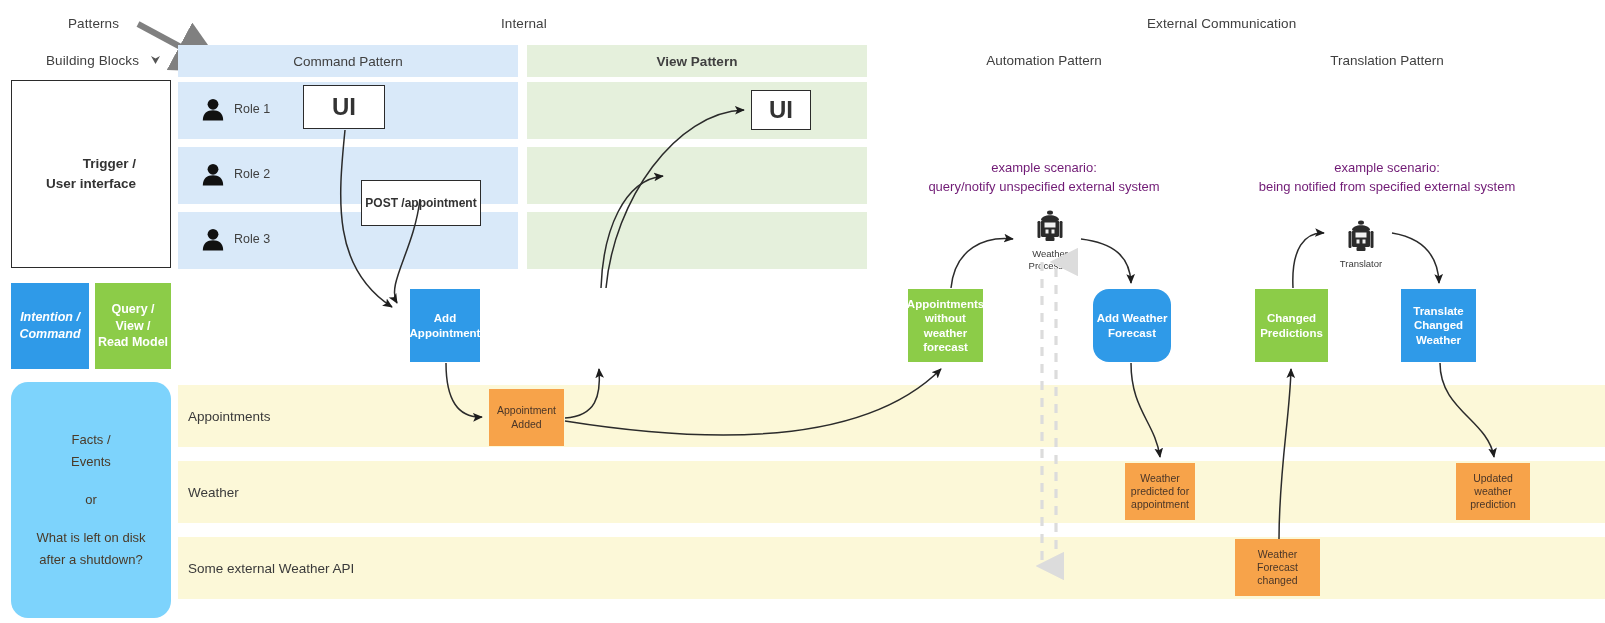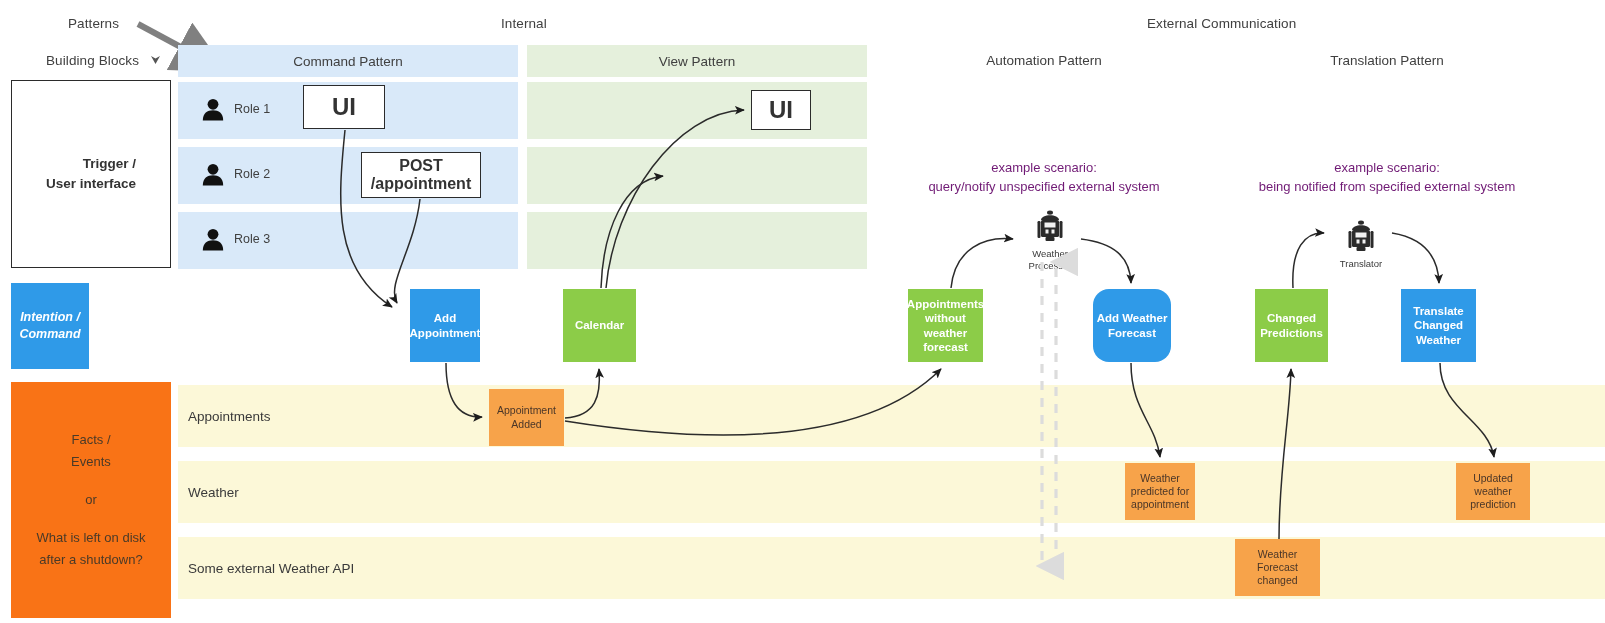--- a/index.html
+++ b/index.html
@@ -54,35 +54,35 @@
     position:absolute;
     box-sizing:border-box;
     background:#ffffff;
     border:1.6px solid #2b2b2b;
     display:flex;align-items:center;justify-content:center;
     text-align:center;
     color:#333;
     font-weight:bold;
   }
   .wbox.big{font-size:24px;}
-  .wbox.api{font-size:16px;}
+  .wbox.api{font-size:12px;margin-top:28px;}
   .wbox.legend-trigger{font-size:13.5px;line-height:1.45;border-width:1.4px;text-align:right;}
 
   
   .chip{
     position:absolute;
     box-sizing:border-box;
     display:flex;align-items:center;justify-content:center;
     text-align:center;
     font-weight:bold;
     line-height:1.35;
   }
   .chip.blue{background:#2f9ae8;color:#ffffff;font-size:12.5px;}
   .chip.green{background:#8ccc48;color:#ffffff;font-size:12.5px;}
-  .chip.orange{background:#f97316;color:#4a3a28;font-weight:normal;font-size:13px;line-height:1.7;}
+  .chip.orange{background:#7dd3fc;color:#4a3a28;font-weight:normal;font-size:13px;line-height:1.7;border-radius:17px;}
 
   
   .lane{
     position:absolute;
     background:#fcf8d8;
     box-sizing:border-box;
   }
   .lane-label{
     position:absolute;
     font-size:13.5px;
@@ -153,21 +153,21 @@
     <line x1="138" y1="24" x2="190" y2="52" stroke="#808080" stroke-width="6" marker-end="url(#gray-head)"></line>
   </svg>
 
   <div class="band cmd" style="left:178px;top:45px;width:340px;height:32px;">
     <div class="band-title">Command Pattern</div>
   </div>
   <div class="band cmd" style="left:178px;top:82px;width:340px;height:57px;"></div>
   <div class="band cmd" style="left:178px;top:147px;width:340px;height:57px;"></div>
   <div class="band cmd" style="left:178px;top:212px;width:340px;height:57px;"></div>
 
-  <div class="band view" style="left:527px;top:45px;width:340px;height:32px;">
+  <div class="band view" style="left:527px;top:45px;width:340px;height:32px;font-weight:bold;">
     <div class="band-title">View Pattern</div>
   </div>
   <div class="band view" style="left:527px;top:82px;width:340px;height:57px;"></div>
   <div class="band view" style="left:527px;top:147px;width:340px;height:57px;"></div>
   <div class="band view" style="left:527px;top:212px;width:340px;height:57px;"></div>
 
   <div class="abs grp-title" style="left:889px;top:53px;width:310px;">Automation Pattern</div>
   <div class="abs grp-title" style="left:1232px;top:53px;width:310px;">Translation Pattern</div>
 
   <div class="role-row" style="left:200px;top:96px;">
@@ -207,20 +207,27 @@
     </div>
   </div>
 
   <div class="chip blue" style="left:11px;top:283px;width:78px;height:86px;font-style:italic;">
     <div>
       <div>Intention /</div>
       <div>Command</div>
     </div>
   </div>
 
+  <div class="chip green" style="left:95px;top:283px;width:76px;height:86px;">
+    <div>
+      <div>Query /</div>
+      <div>View /</div>
+      <div>Read Model</div>
+    </div>
+  </div>
 
   <div class="chip orange" style="left:11px;top:382px;width:160px;height:236px;">
     <div>
       <div>Facts /</div>
       <div>Events</div>
       <div style="height:16px;"></div>
       <div>or</div>
       <div style="height:16px;"></div>
       <div>What is left on disk</div>
       <div>after a shutdown?</div>
@@ -291,23 +298,20 @@
     </div>
   </div>
 
   <div class="node cmd" style="left:410px;top:289px;width:70px;height:73px;">
     <div>
       <div>Add</div>
       <div>Appointment</div>
     </div>
   </div>
 
-  <div class="node read" style="left:563px;top:289px;width:73px;height:73px;">
-    <div>Calendar</div>
-  </div>
 
   <div class="node read" style="left:908px;top:289px;width:75px;height:73px;">
     <div>
       <div>Appointments</div>
       <div>without</div>
       <div>weather</div>
       <div>forecast</div>
     </div>
   </div>
 

